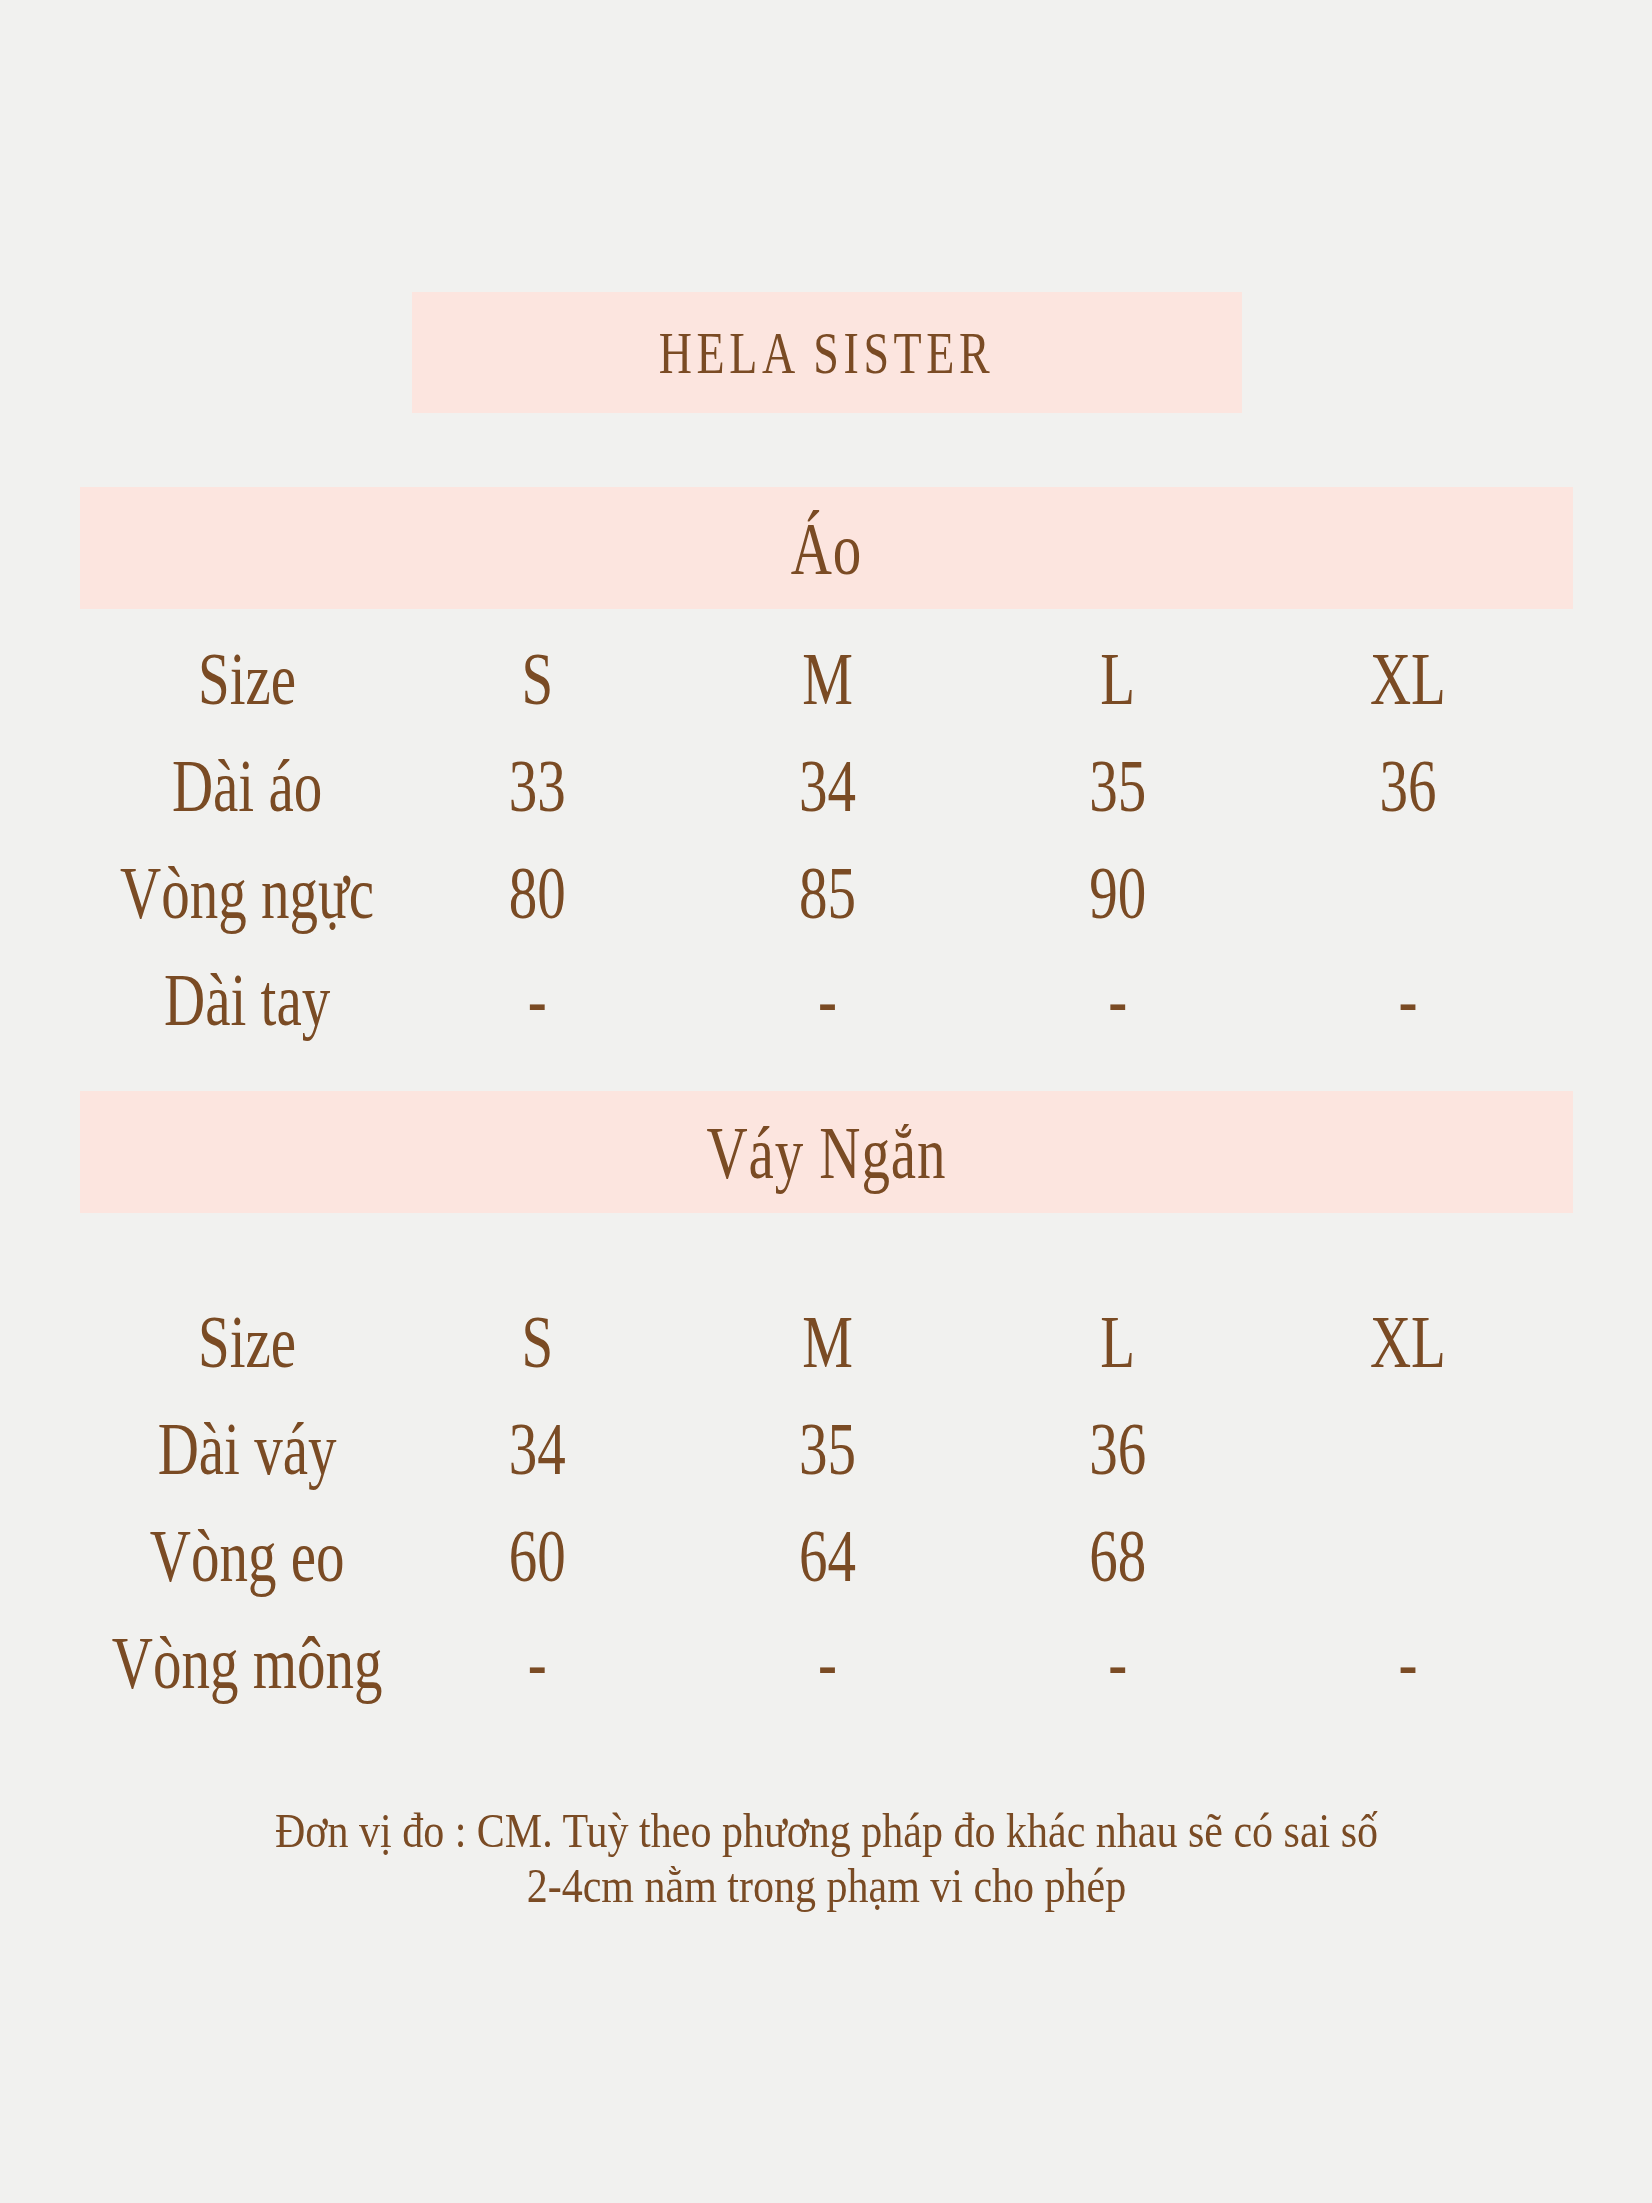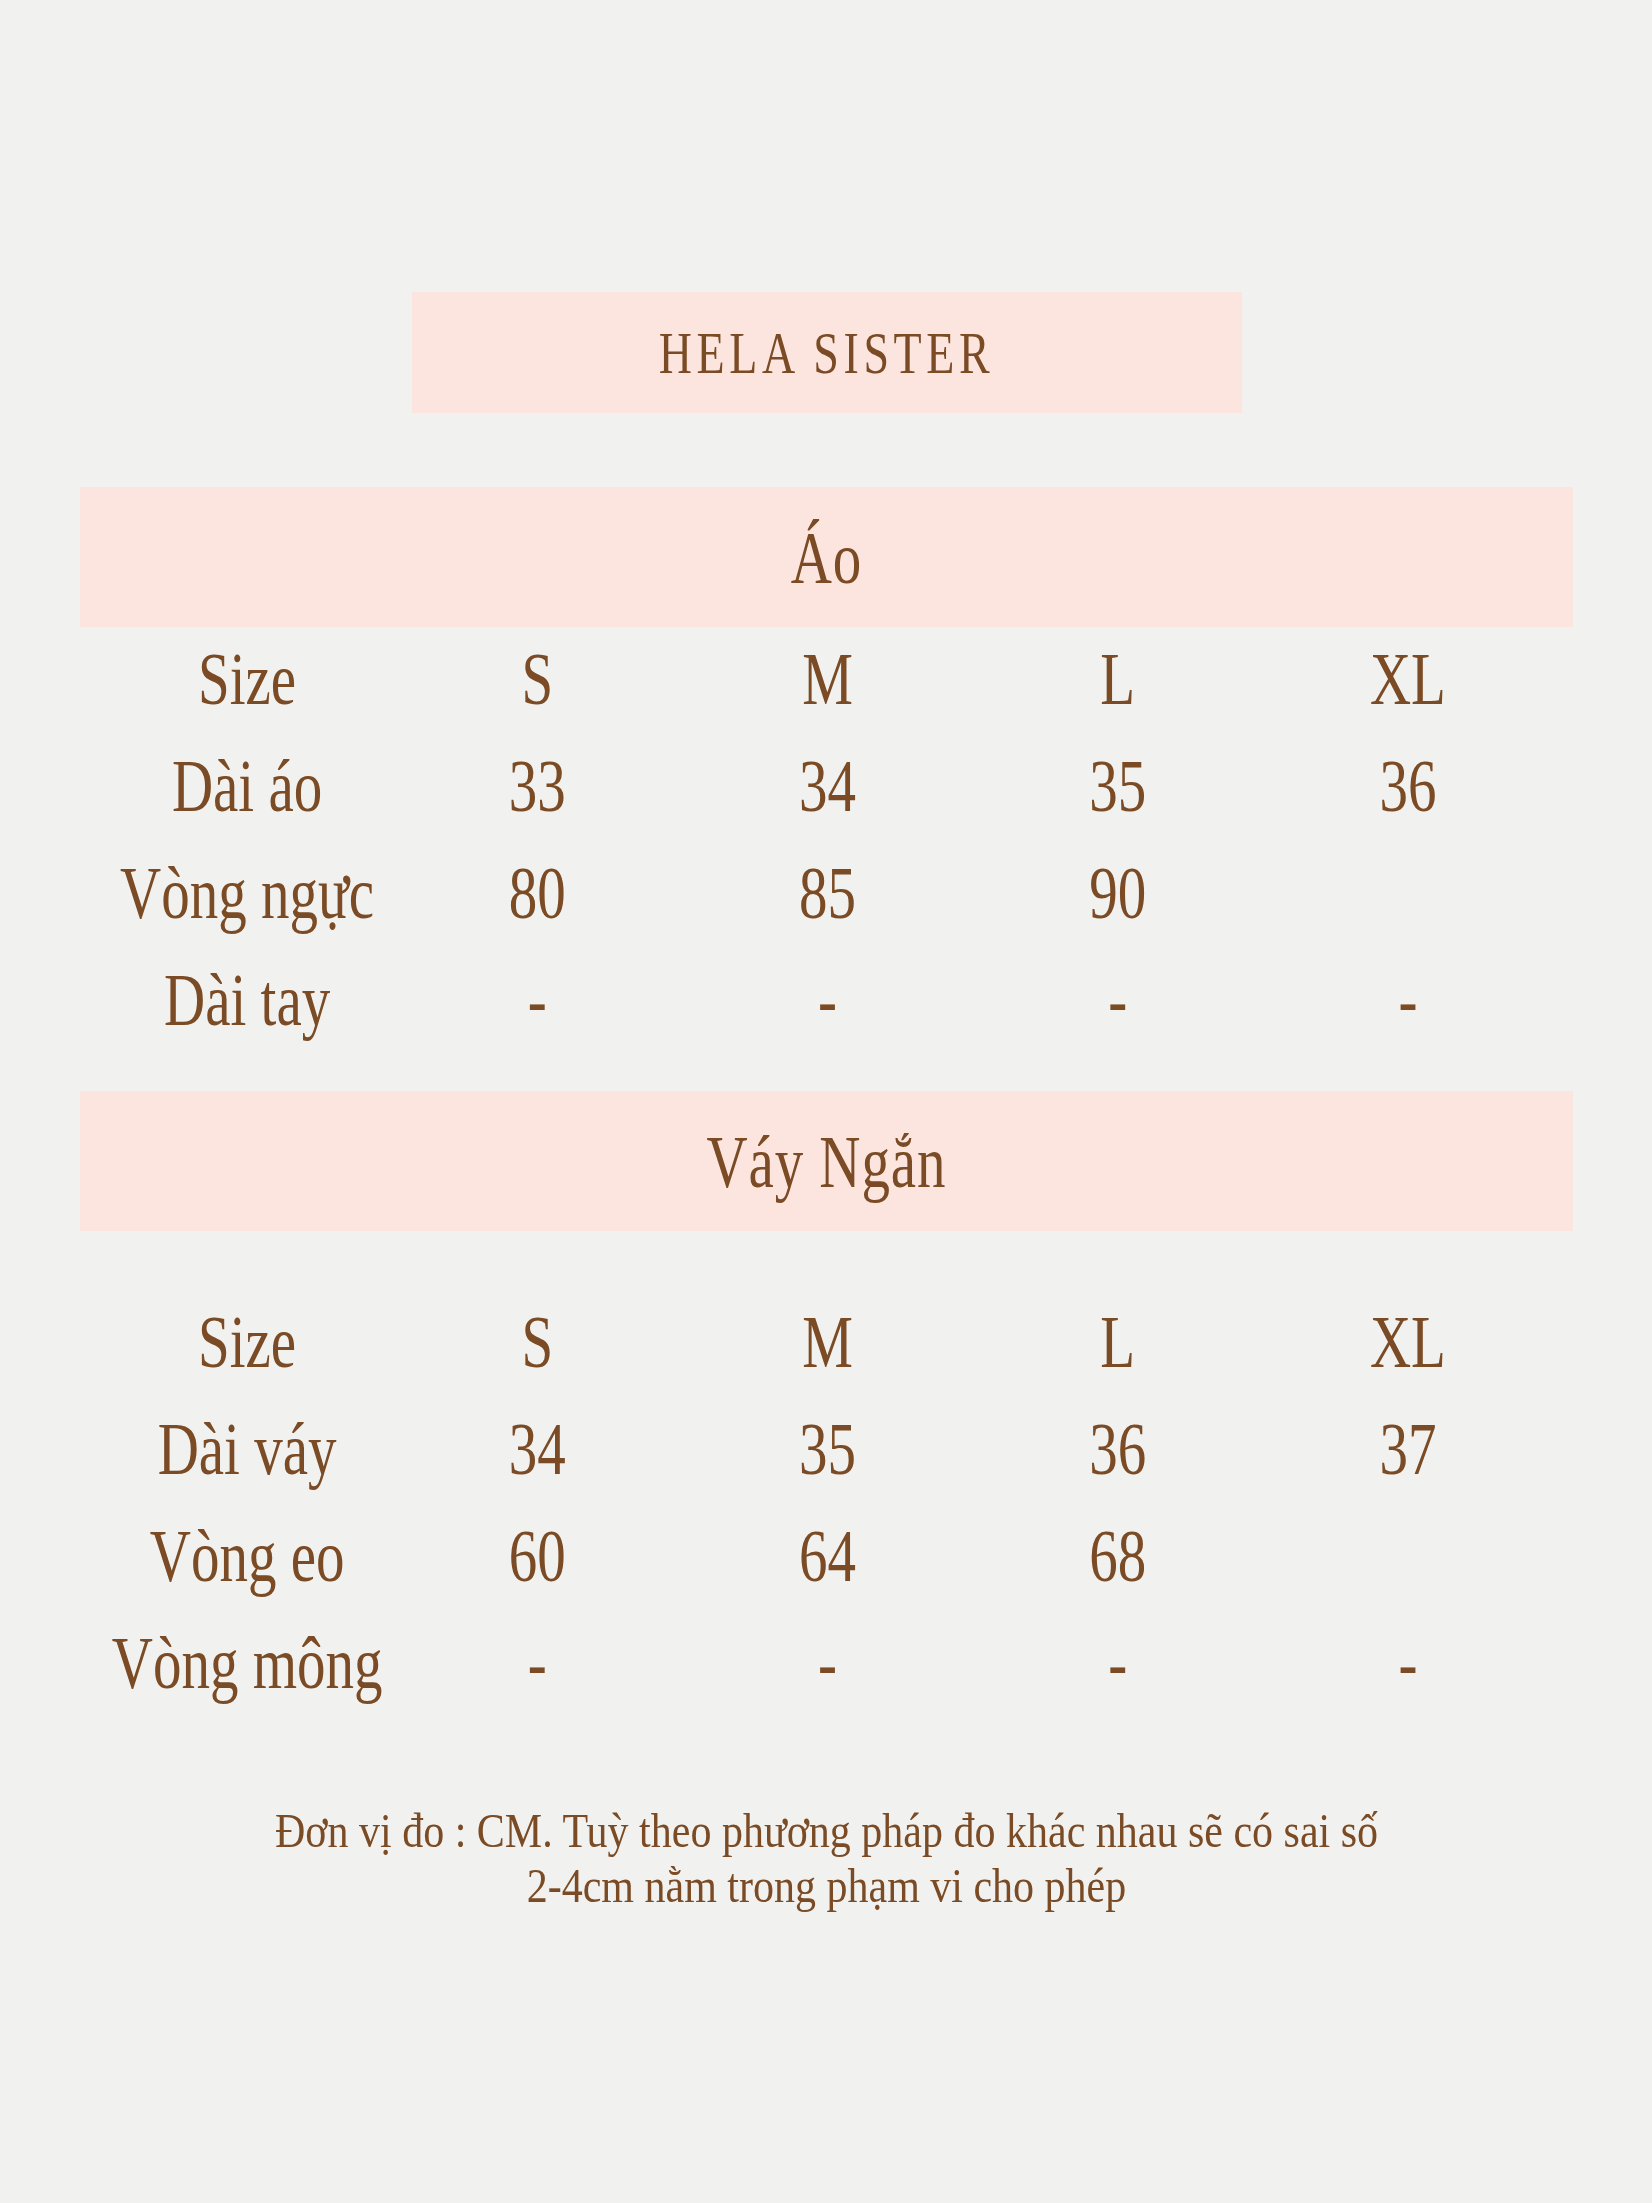--- a/index.html
+++ b/index.html
@@ -37,21 +37,21 @@
   .brand-box .cond {
     font-size: 46px;
     letter-spacing: 4.6px;
     --sy: 1.3;
   }
   
   .band {
     position: absolute;
     left: 80px;
     width: 1493px;
-    height: 140px;
+    height: 122px;
     background: var(--pink, #fce5df);
     display: flex;
     align-items: center;
     justify-content: center;
   }
   .band .cond {
     font-size: 57px;
     letter-spacing: 0.9px;
     --sy: 1.3;
   }
@@ -202,23 +202,20 @@
       </div>
       <div class="cell">
         <span class="cond">34</span>
       </div>
       <div class="cell">
         <span class="cond">35</span>
       </div>
       <div class="cell">
         <span class="cond">36</span>
       </div>
-      <div class="cell">
-        <span class="cond">37</span>
-      </div>
     </div>
     <div class="trow">
       <div class="cell">
         <span class="cond">Vòng eo</span>
       </div>
       <div class="cell">
         <span class="cond">60</span>
       </div>
       <div class="cell">
         <span class="cond">64</span>

